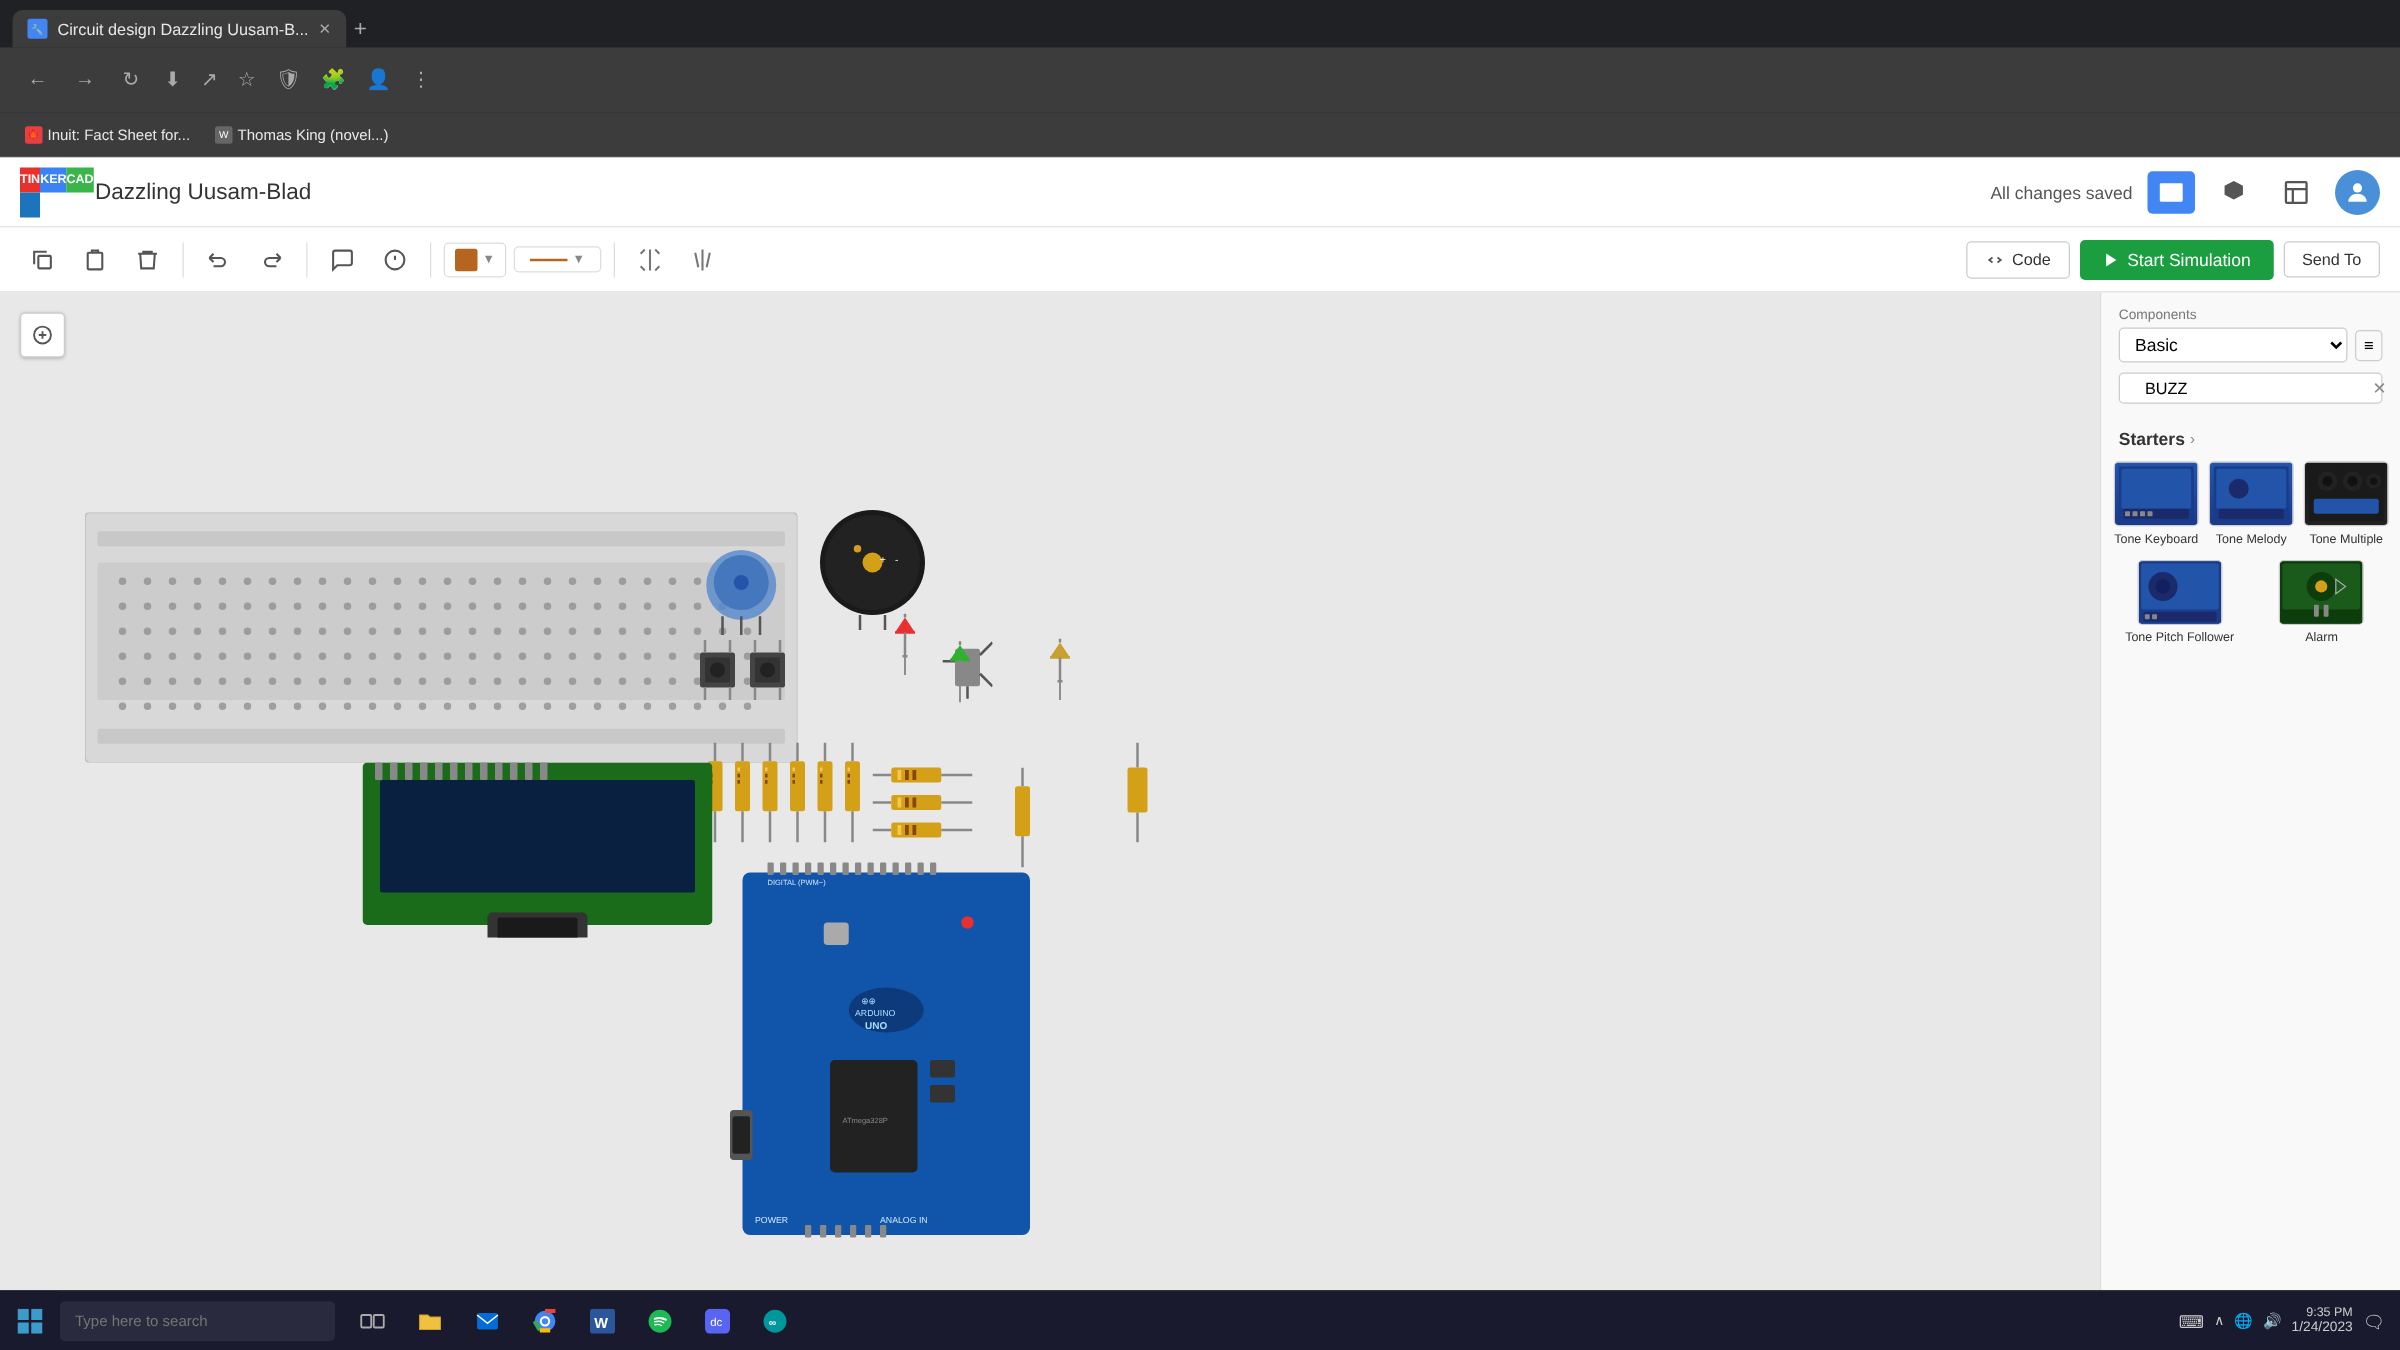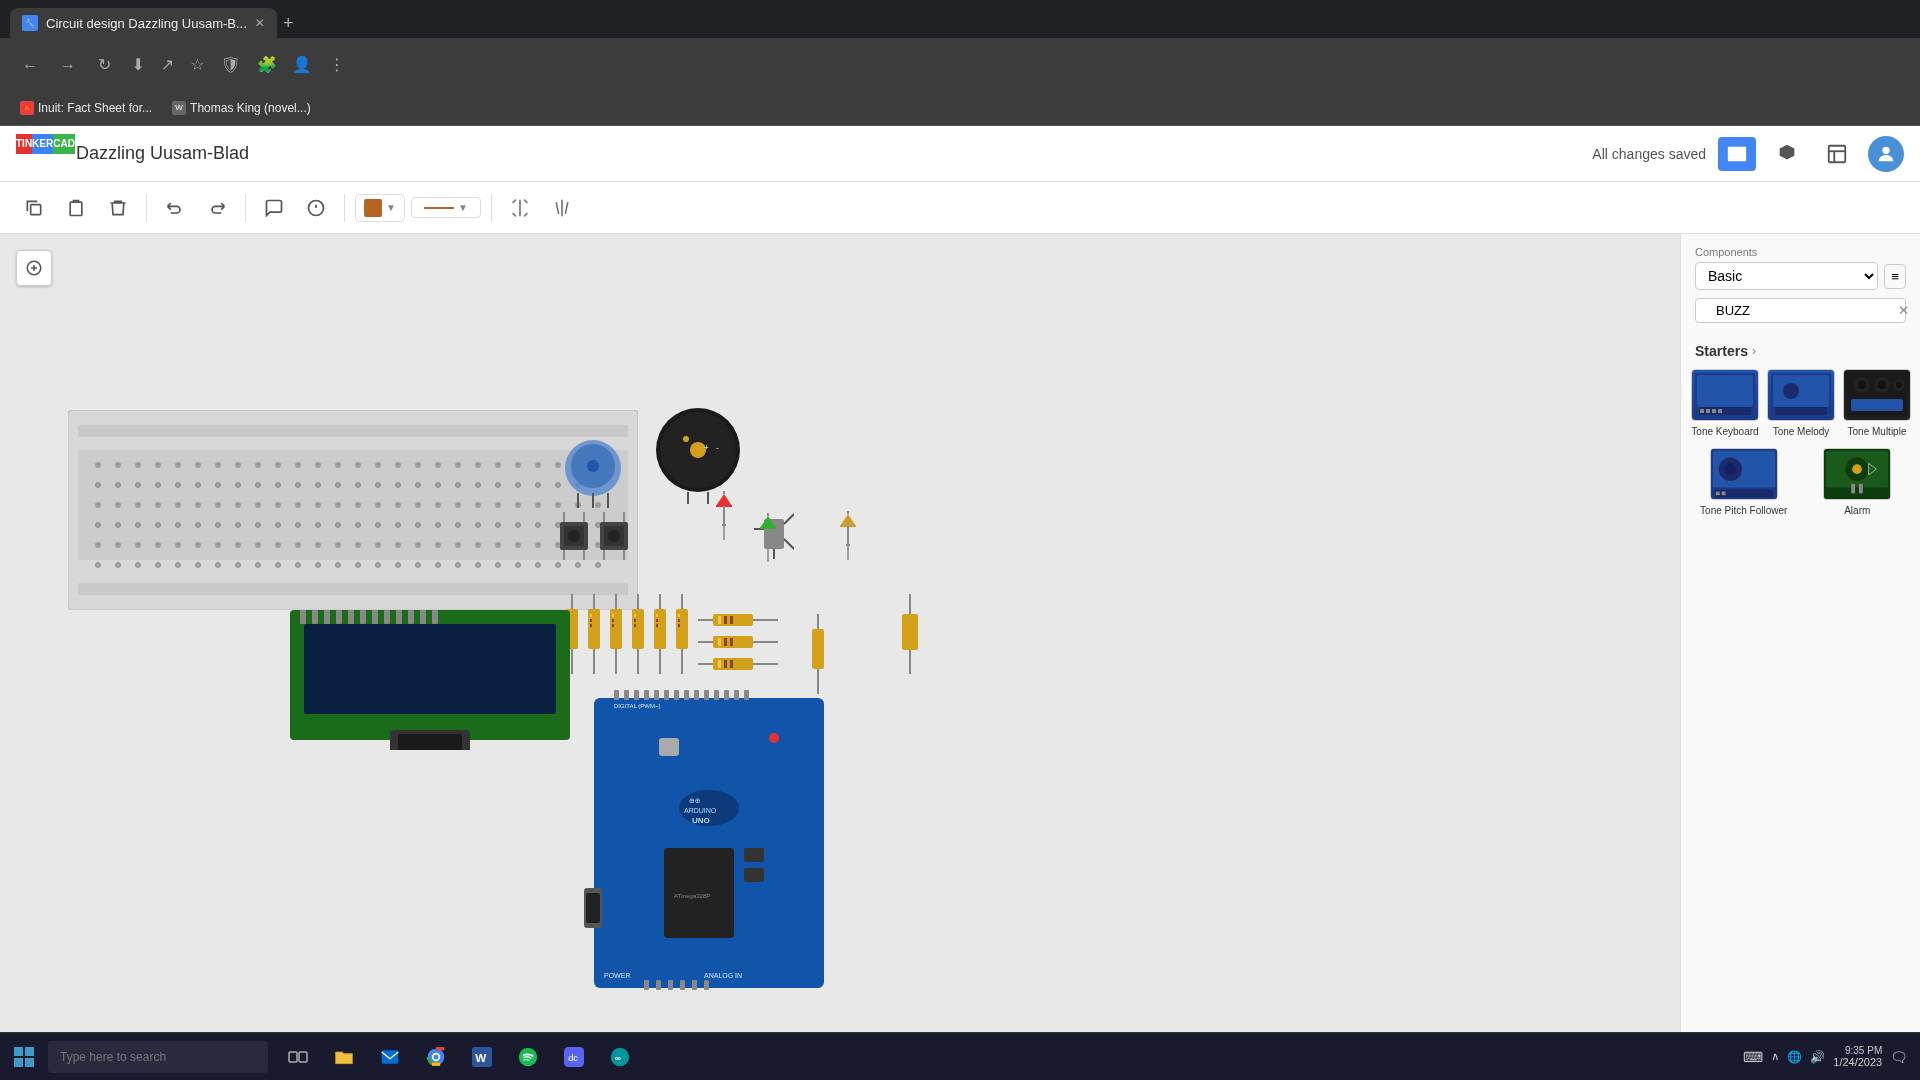--- a/index.html
+++ b/index.html
@@ -21,21 +21,21 @@
     
     .bookmark-bar { background: #3c3c3c; height: 36px; display: flex; align-items: center; padding: 0 12px; gap: 4px; border-bottom: 1px solid #555; }
     .bookmark-item { color: #e8e8e8; font-size: 12px; padding: 3px 8px; border-radius: 4px; cursor: pointer; display: flex; align-items: center; gap: 4px; }
     .bookmark-favicon { width: 14px; height: 14px; border-radius: 2px; display: flex; align-items: center; justify-content: center; font-size: 8px; }
 
     
     .app { background: #f0f0f0; height: calc(1080px - 90px - 48px); display: flex; flex-direction: column; }
 
     
     .app-header { background: #fff; height: 56px; display: flex; align-items: center; padding: 0 16px; border-bottom: 1px solid #ddd; gap: 12px; }
-    .tinkercad-logo { width: 48px; height: 40px; display: grid; grid-template-columns: 1fr 1fr 1fr 1fr; grid-template-rows: 1fr 1fr; text-align: right; }
+    .tinkercad-logo { width: 48px; height: 40px; display: grid; grid-template-columns: 1fr 1fr 1fr; grid-template-rows: 1fr 1fr; text-align: right; }
     .logo-cell { display: flex; align-items: center; justify-content: center; font-size: 10px; font-weight: bold; color: white; }
     .logo-tl { background: #e8312d; }
     .logo-tr { background: #3b82f6; }
     .logo-bl { background: #39b54a; }
     .project-name { font-size: 18px; font-weight: 500; color: #333; }
     .spacer { flex: 1; }
     .all-saved { color: #555; font-size: 14px; }
     .header-icon-btn { background: none; border: none; cursor: pointer; padding: 6px 8px; border-radius: 4px; display: flex; align-items: center; justify-content: center; }
     .header-icon-btn.active { background: #4285f4; }
     .header-icon-btn svg { width: 22px; height: 22px; }
@@ -245,20 +245,37 @@
     <button class="toolbar-btn">
       <svg width="20" height="20" viewBox="0 0 24 24" fill="none">
           <path d="M12 2v20M3 6l4-4M3 18l4 4M21 6l-4-4M21 18l-4 4" stroke="#777" stroke-width="2"></path>
         </svg>
     </button>
     <button class="toolbar-btn">
       <svg width="20" height="20" viewBox="0 0 24 24" fill="none">
           <path d="M12 2v20M5 5l3 14M19 5l-3 14" stroke="#777" stroke-width="2"></path>
         </svg>
     </button>
+    <div class="toolbar-right">
+      <button class="code-btn">
+        <svg width="16" height="16" viewBox="0 0 24 24" fill="none">
+            <path d="M9 9l-4 3 4 3M15 9l4 3-4 3" stroke="#555" stroke-width="2"></path>
+          </svg>
+        <span>Code</span>
+      </button>
+      <button class="sim-btn">
+        <svg width="14" height="14" viewBox="0 0 24 24" fill="white">
+            <polygon points="5,3 19,12 5,21"></polygon>
+          </svg>
+        <span>Start Simulation</span>
+      </button>
+      <button class="send-btn">
+        <span>Send To</span>
+      </button>
+    </div>
   </div>
 
   <div class="main-area">
 
     <div class="canvas">
 
       <div class="fit-btn">
         <svg width="18" height="18" viewBox="0 0 24 24" fill="none">
             <circle cx="12" cy="12" r="9" stroke="#555" stroke-width="2"></circle>
             <path d="M12 8v8M8 12h8" stroke="#555" stroke-width="2"></path>

